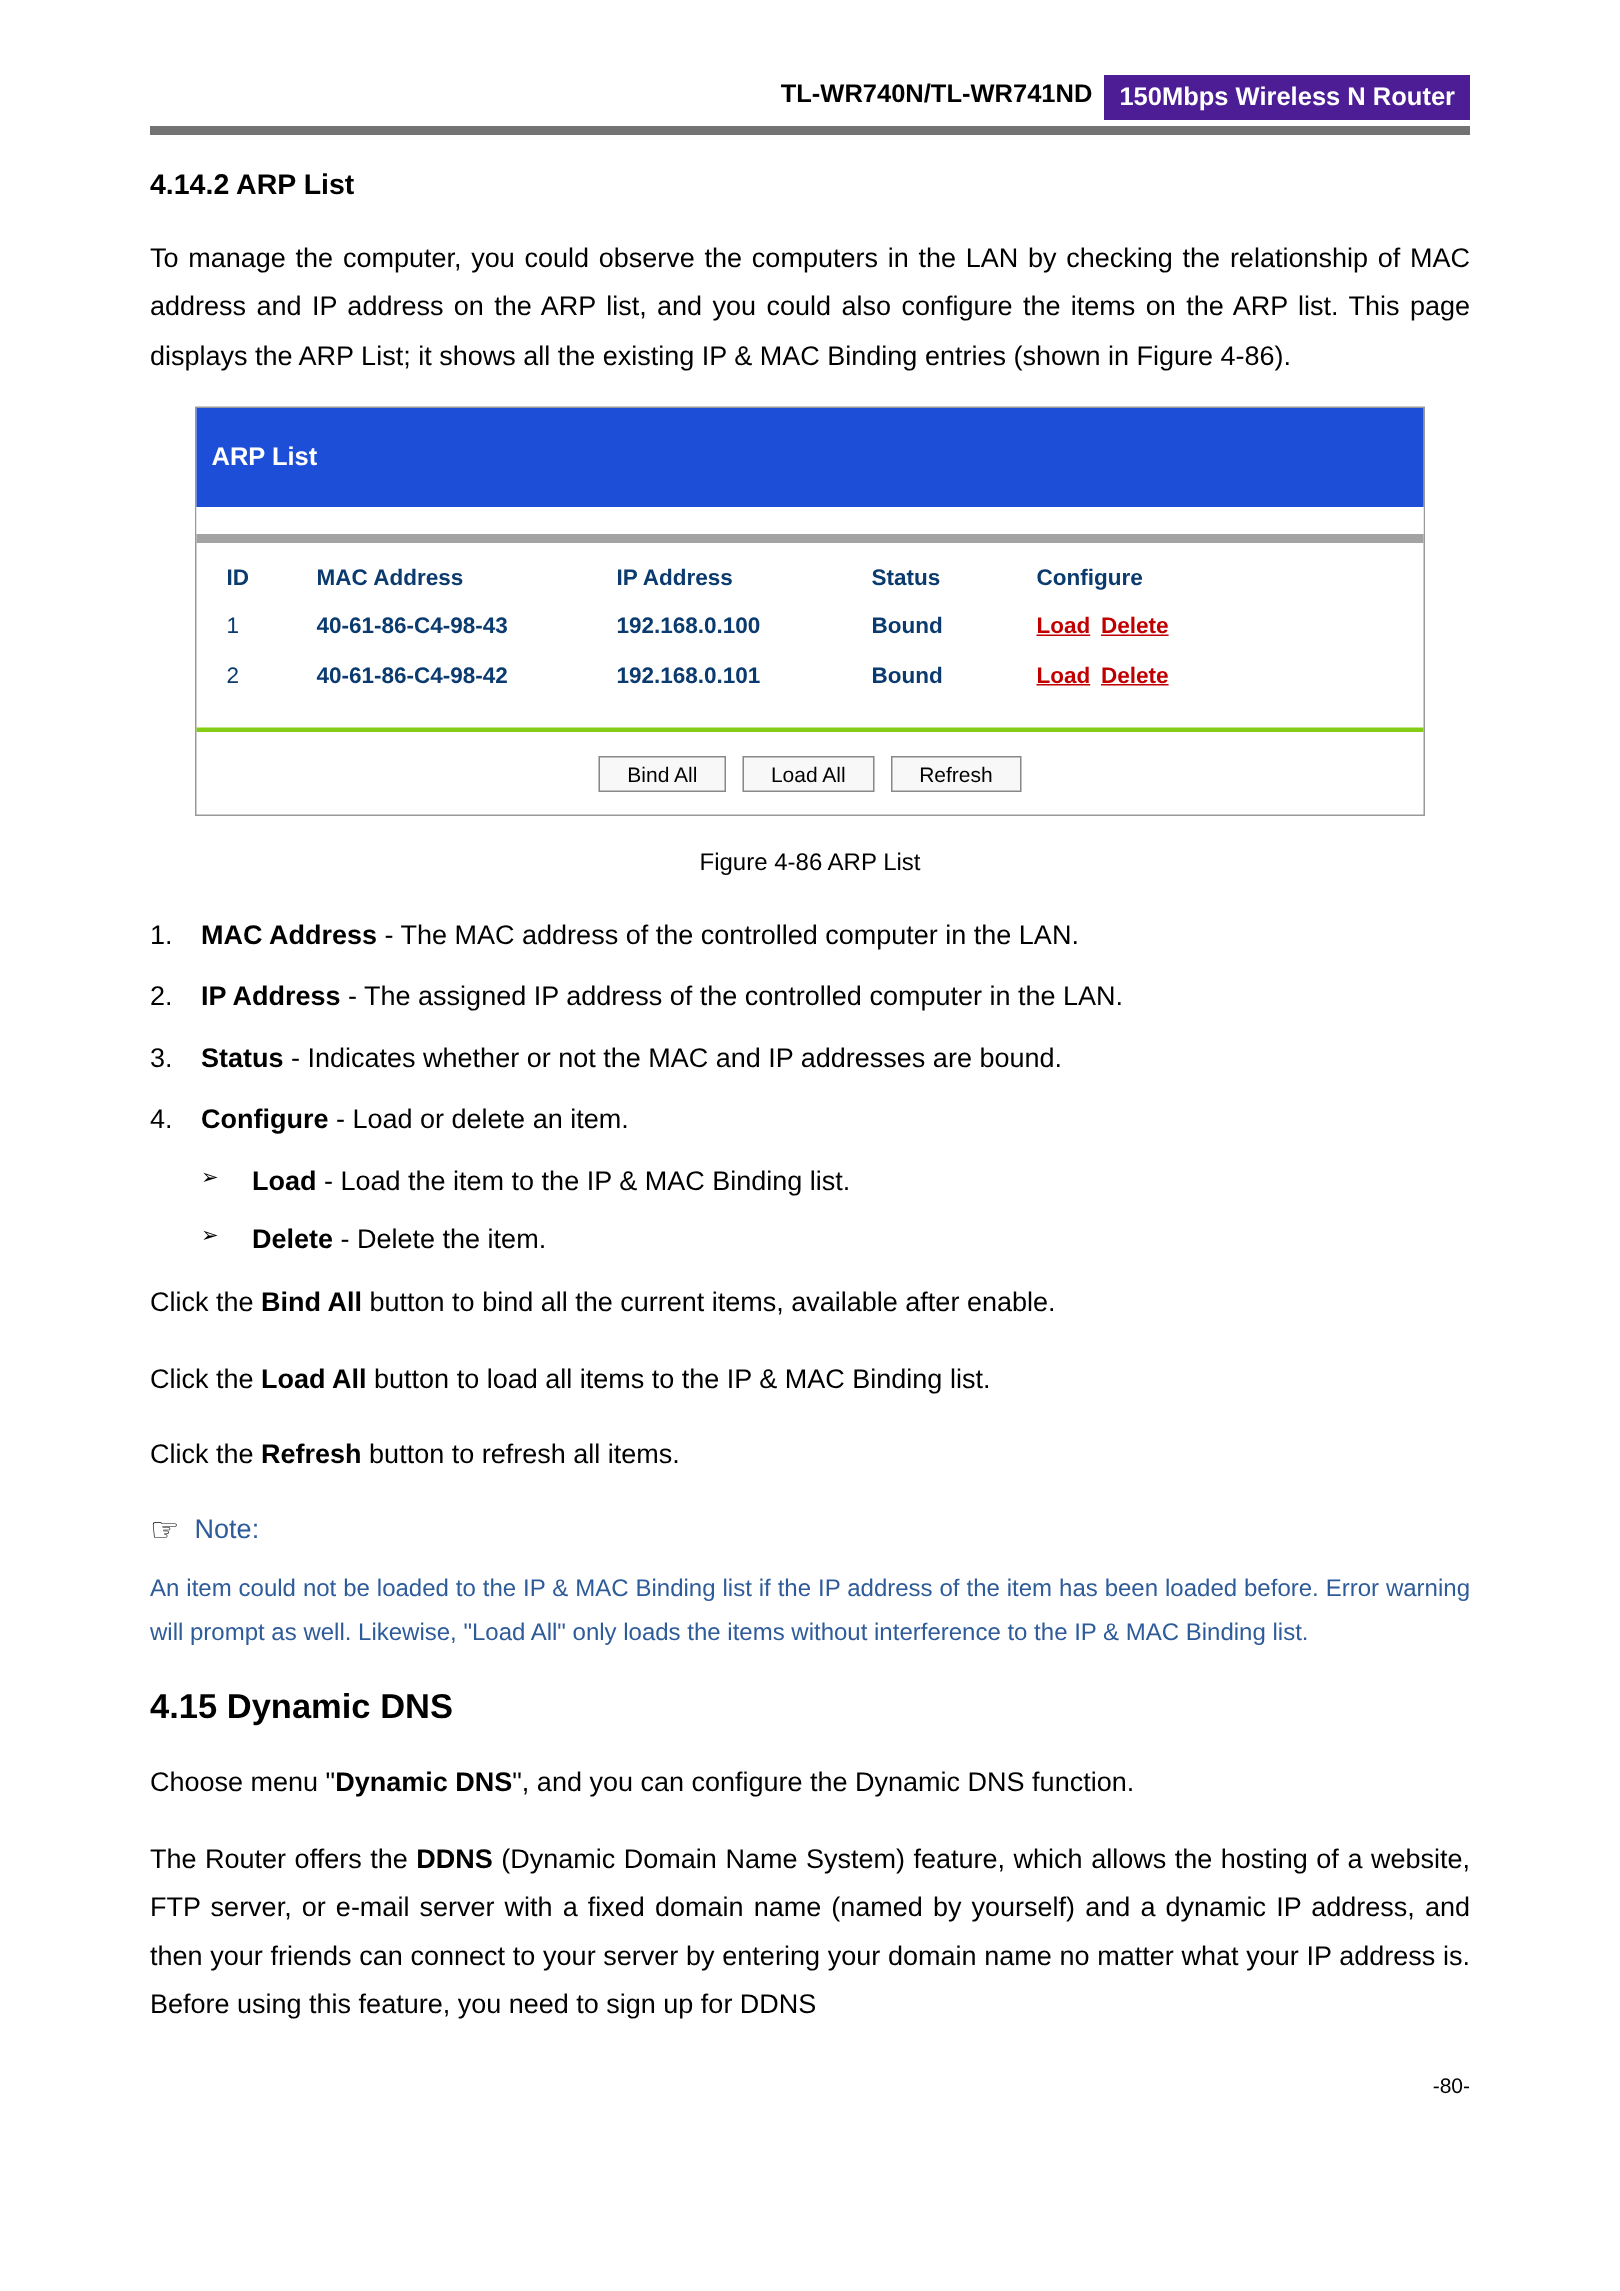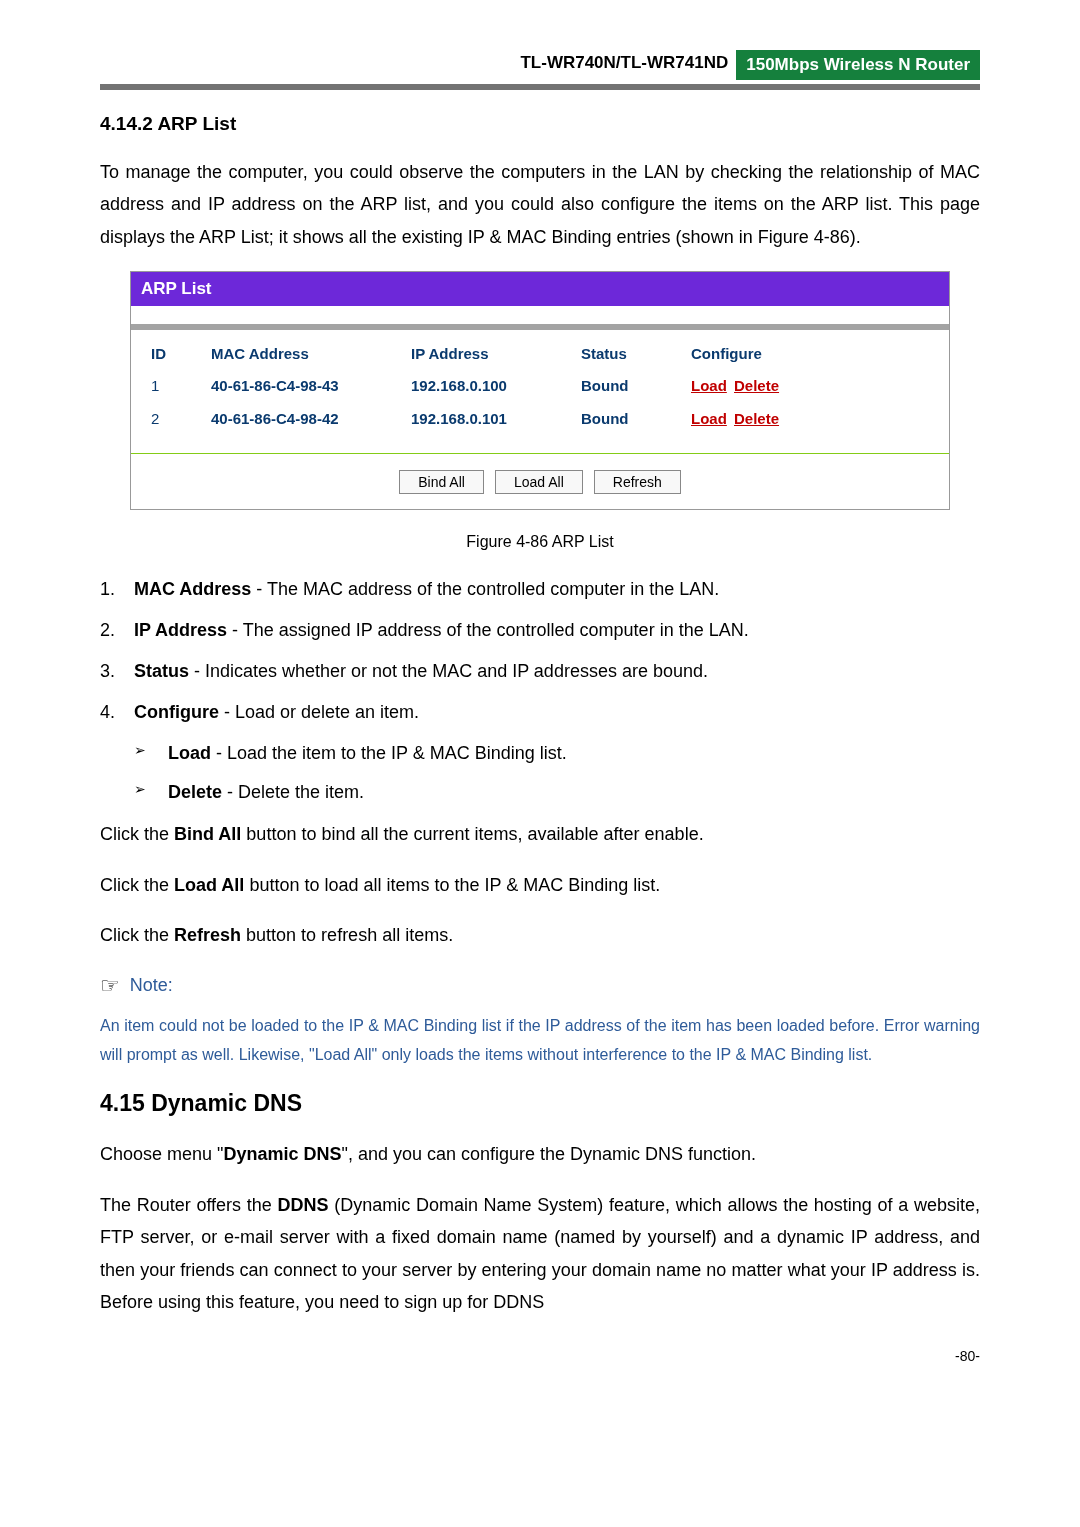--- a/index.html
+++ b/index.html
@@ -25,21 +25,21 @@
       padding-bottom: 4px;
       margin-bottom: 20px;
     }
     .header-left {
       font-weight: bold;
       color: #000;
       font-size: 17px;
       margin-right: 8px;
     }
     .header-right {
-      background: #15803d;
+      background: #4c1d95;
       color: #fff;
       font-weight: bold;
       font-size: 17px;
       padding: 2px 10px;
     }
     .section-heading {
       font-weight: bold;
       font-size: 19px;
       margin-bottom: 18px;
     }
@@ -53,24 +53,24 @@
       text-align: justify;
       font-size: 18px;
       line-height: 1.8;
       margin-bottom: 18px;
     }
     .arp-box {
       border: 1px solid #999;
       margin: 10px 30px 20px 30px;
     }
     .arp-title {
-      background: #6d28d9;
+      background: #1d4ed8;
       color: #fff;
       font-weight: bold;
-      padding: 4px 10px;
+      padding: 20px 10px;
       font-size: 17px;
     }
     .arp-spacer {
       height: 18px;
       background: #fff;
     }
     .arp-table {
       padding: 8px 20px 18px 20px;
       border-top: 6px solid #a3a3a3;
     }
@@ -109,21 +109,21 @@
     }
     .link-red {
       color: #c00000;
       text-decoration: underline;
       cursor: pointer;
       margin-right: 3px;
     }
     .arp-buttons {
       text-align: center;
       padding: 14px 0;
-      border-top: 1px solid #84cc16;
+      border-top: 3px solid #84cc16;
     }
     .arp-buttons button {
       background: #f8f8f8;
       border: 1px solid #888;
       padding: 3px 18px;
       margin: 0 3px;
       font-size: 14px;
       cursor: pointer;
     }
     .figure-caption {

